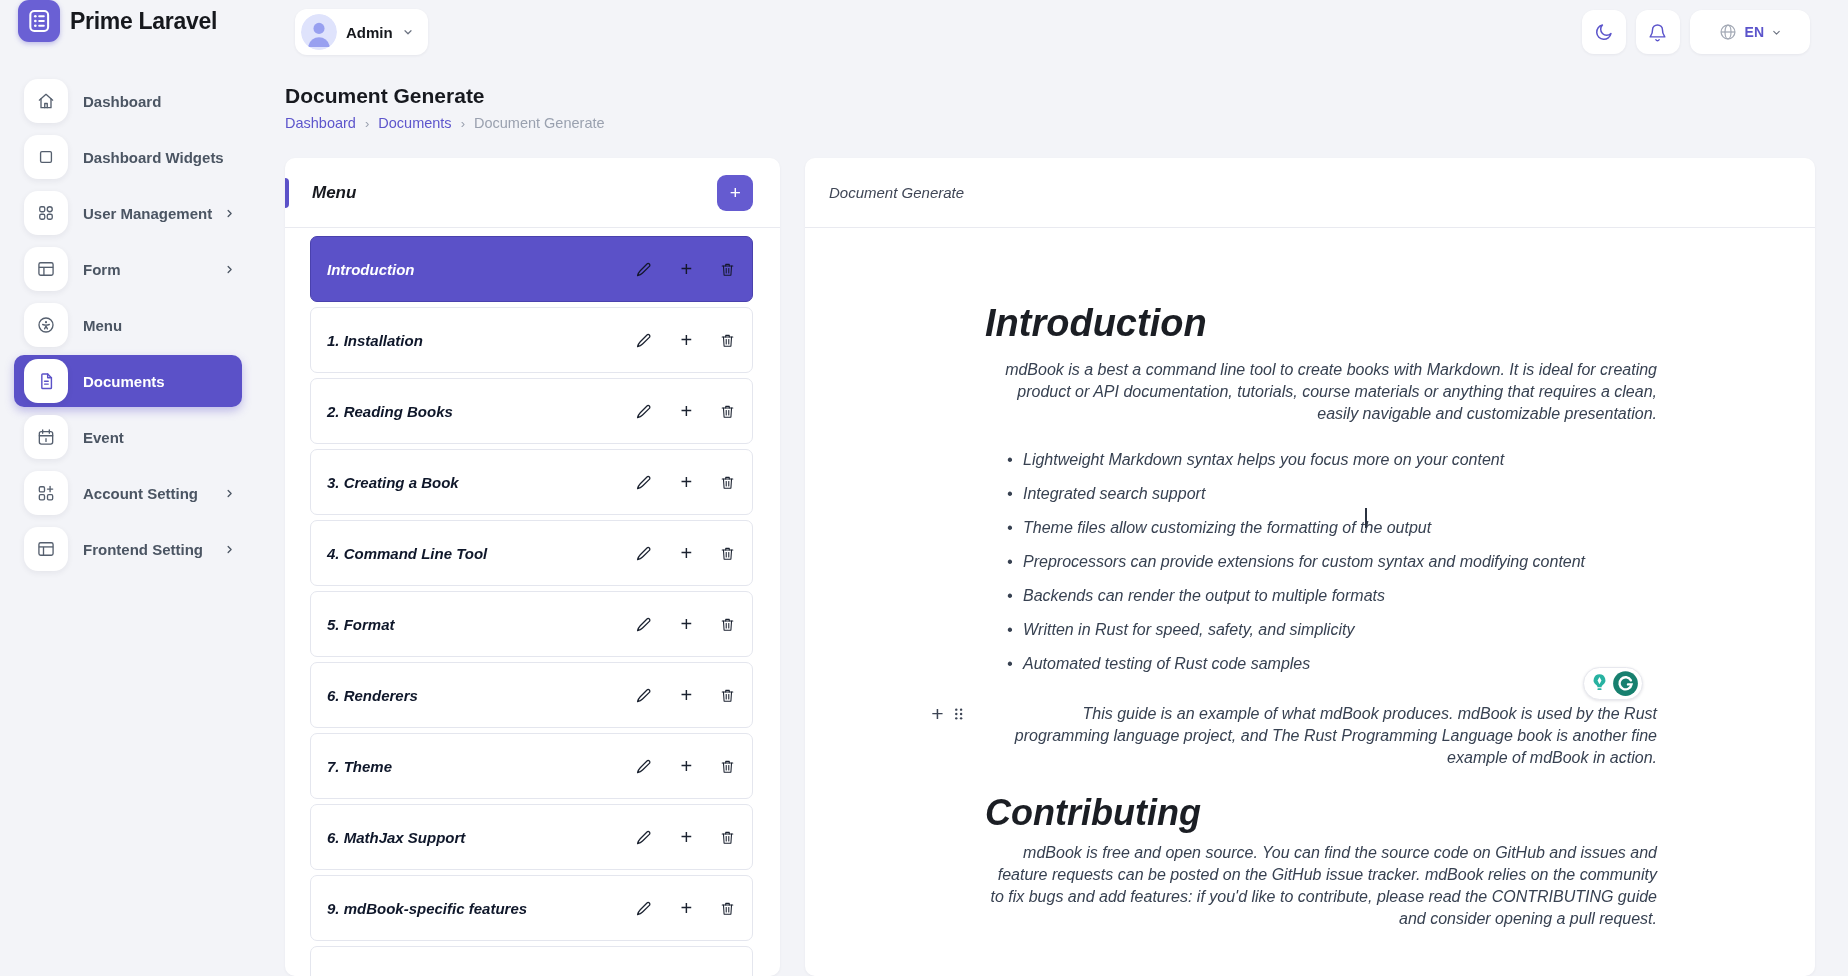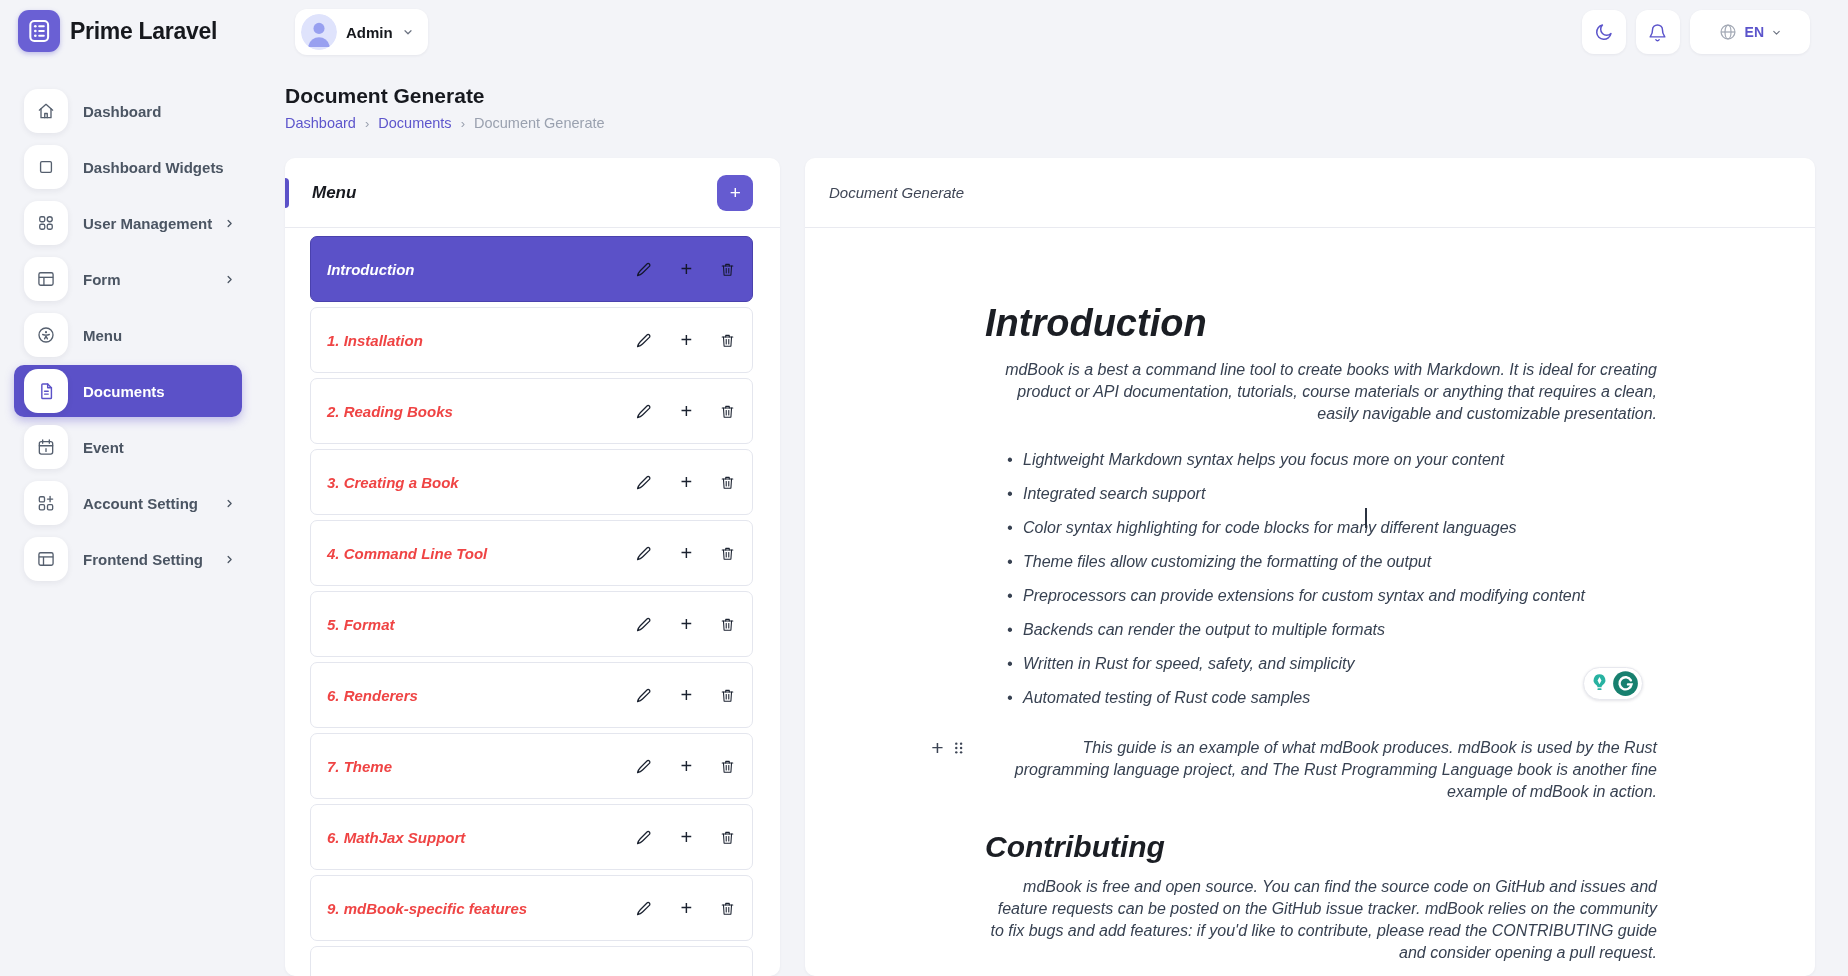--- a/index.html
+++ b/index.html
@@ -4,21 +4,21 @@
 <style>
   * { box-sizing: border-box; margin: 0; padding: 0; }
   html,body { width:1848px; height:976px; overflow:hidden; }
   body {
     font-family: "Liberation Sans", "DejaVu Sans", sans-serif;
     background:#f3f4f8; color:#1f2937;
   }
   .app { display:flex; width:100%; height:100%; }
 
   
-  .sidebar { width:262px; flex:none; padding-top:10px; }
+  .sidebar { width:262px; flex:none; }
   .brand { display:flex; align-items:center; gap:10px; padding-left:18px; cursor:pointer; }
   .brand-logo {
     width:42px; height:42px; border-radius:11px; background:#6a60d4;
     display:flex; align-items:center; justify-content:center;
     box-shadow:0 2px 5px rgba(90,81,200,.35);
   }
   .brand-name { font-size:23px; font-weight:800; color:#16181d; letter-spacing:-.3px; }
   .nav { padding:37px 20px 0 14px; }
   .nav-item {
     display:flex; align-items:center; height:44px; margin-bottom:12px;
@@ -91,21 +91,21 @@
   .add-btn {
     margin-left:auto; width:36px; height:36px; border-radius:9px; background:#655bd0;
     color:#ffffff; font-size:19px; display:flex; align-items:center; justify-content:center;
     cursor:pointer; font-weight:400;
   }
   .menu-list { padding:8px 27px 0 25px; overflow:hidden; flex:1; }
   .menu-item {
     height:66px; margin-bottom:5px; border:1px solid #e4e6ee; border-radius:7px;
     display:flex; align-items:center; padding:0 16px; background:#ffffff; cursor:pointer;
   }
-  .menu-item-label { font-size:15px; font-weight:700; color:#ef4444; }
+  .menu-item-label { font-size:15px; font-weight:700; color:#0f172a; }
   .menu-item-actions { margin-left:auto; display:flex; align-items:center; gap:27px; color:#1b2230; }
   .mi-action { cursor:pointer; display:flex; align-items:center; justify-content:center; }
   .mi-plus { font-size:20px; font-weight:400; line-height:1; }
   .menu-item.active { background:#5b51c8; border-color:#4a41ad; }
   .menu-item.active .menu-item-label { color:#ffffff; }
   .menu-item.active .menu-item-actions { color:#14172b; }
 
   
   .doc-panel { flex:1; position:relative; display:flex; flex-direction:column; }
   .doc-header-label { font-size:15px; color:#3f4656; }
@@ -113,21 +113,21 @@
   .doc-col { max-width:672px; color:#374151; font-size:16px; line-height:22px; }
   .doc-h1 { font-size:38px; line-height:42px; font-weight:700; color:#1b1e24; margin-bottom:15px; }
   .doc-p { margin:0;text-align:right; }
   .feature-list { list-style:none; margin:24px 0 28px 0; }
   .feature-list li { position:relative; padding-left:38px; margin-bottom:12px; }
   .feature-list li::before { content:"•"; position:absolute; left:22px; top:0; color:#374151; }
   .guide-wrap { position:relative; margin-bottom:27px; }
   .block-controls { position:absolute; left:-54px; top:0px; display:flex; align-items:center; gap:9px; color:#3c4454; }
   .block-plus { font-size:21px; line-height:1; cursor:pointer; }
   .block-drag { cursor:grab; display:flex; }
-  .doc-h2 { font-size:30px; line-height:34px; font-weight:700; color:#1b1e24; margin:0 0 12px 0; }
+  .doc-h2 { font-size:36px; line-height:34px; font-weight:700; color:#1b1e24; margin:0 0 12px 0; }
   .grammarly-pill {
     position:absolute; left:778px; top:509px; width:60px; height:33px;
     background:#ffffff; border:1px solid #e7e8ee; border-radius:17px;
     display:flex; align-items:center; justify-content:space-between; padding:0 3px;
     box-shadow:0 1px 3px rgba(23,25,56,.12);
   }
   .text-cursor { position:absolute; left:560px; top:350px; width:1.5px; height:20px; background:#2b3240; }
 </style>
 </head>
 <body>
@@ -571,21 +571,20 @@
         </div>
 
         <div class="doc-content">
           <div class="doc-col">
             <h1 class="doc-h1">Introduction</h1>
             <p class="doc-p">mdBook is a best a command line tool to create books with Markdown. It is ideal for creating product or API documentation, tutorials, course materials or anything that requires a clean, easily navigable and customizable presentation.</p>
 
             <ul class="feature-list">
               <li>Lightweight Markdown syntax helps you focus more on your content</li>
               <li>Integrated search support</li>
-              <li>Color syntax highlighting for code blocks for many different languages</li>
               <li>Theme files allow customizing the formatting of the output</li>
               <li>Preprocessors can provide extensions for custom syntax and modifying content</li>
               <li>Backends can render the output to multiple formats</li>
               <li>Written in Rust for speed, safety, and simplicity</li>
               <li>Automated testing of Rust code samples</li>
             </ul>
 
             <div class="guide-wrap">
               <span class="block-controls">
                 <span class="block-plus">+</span>

